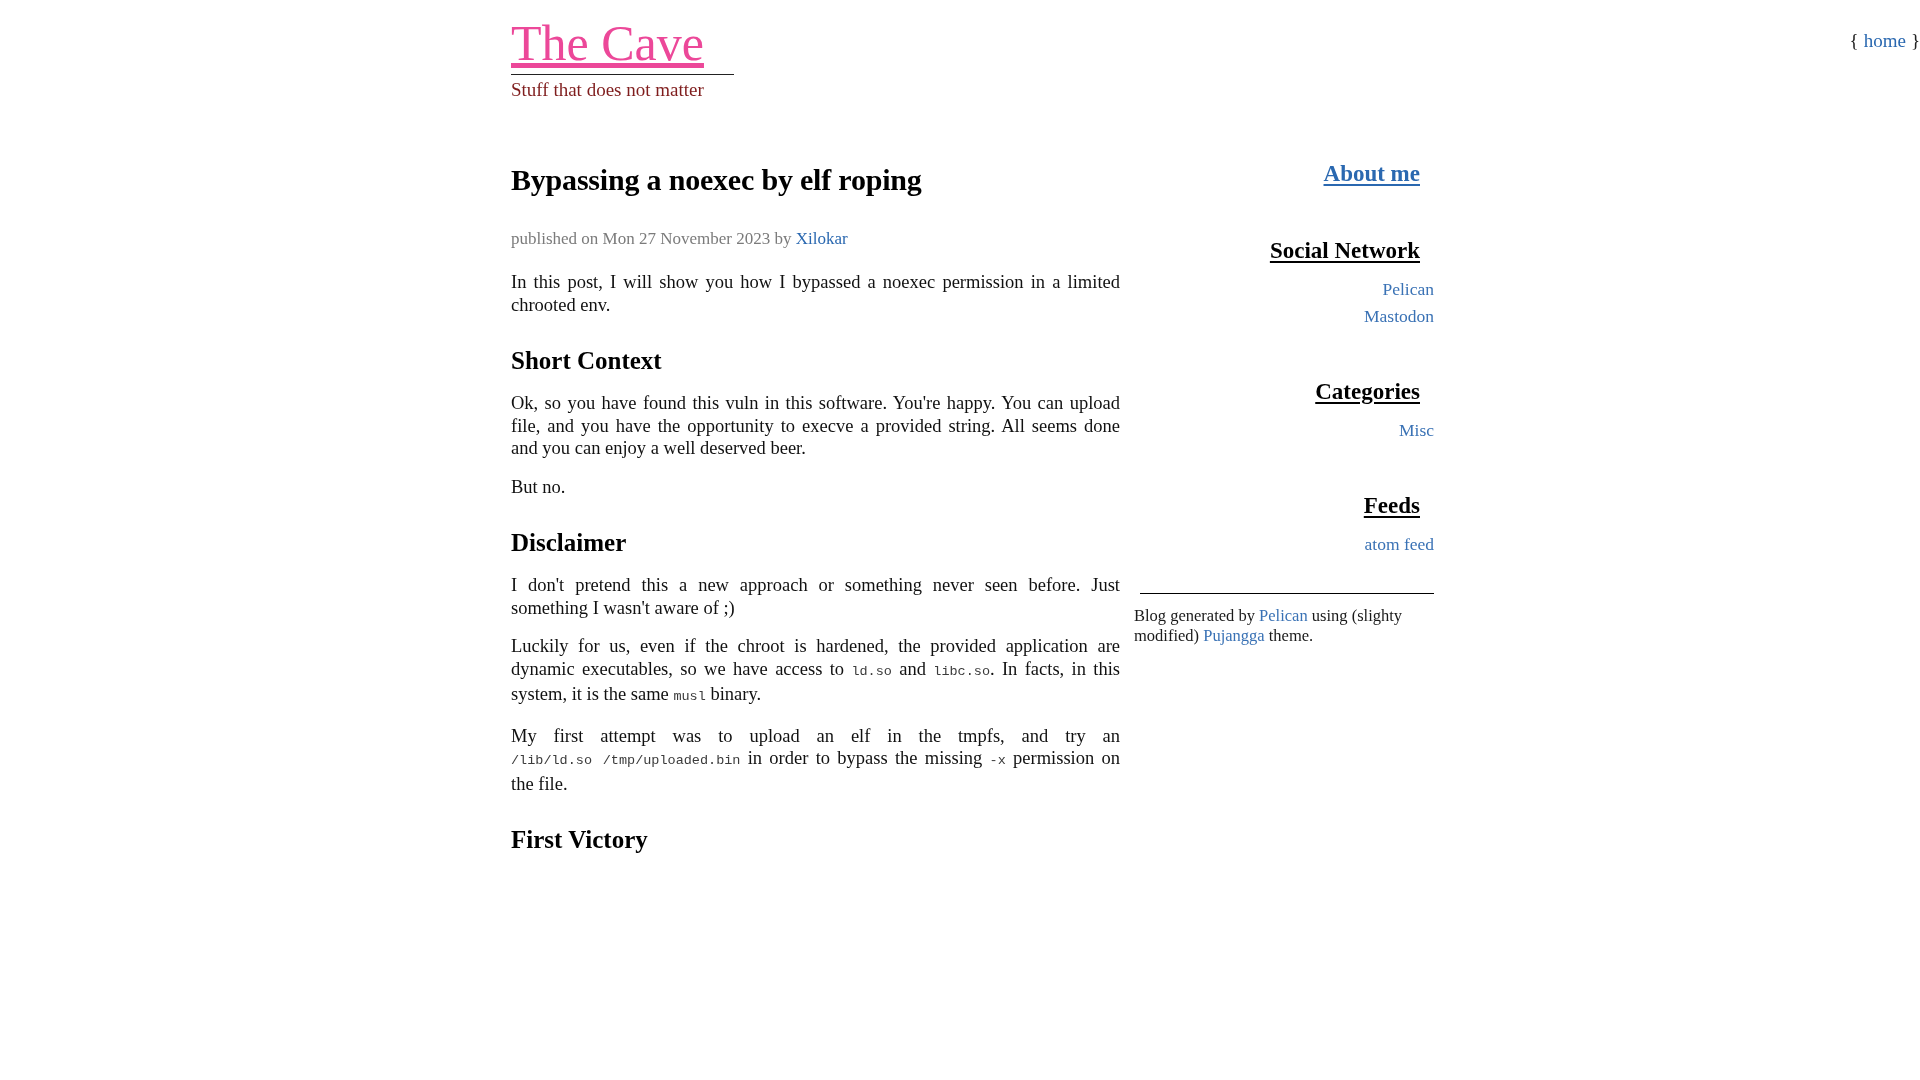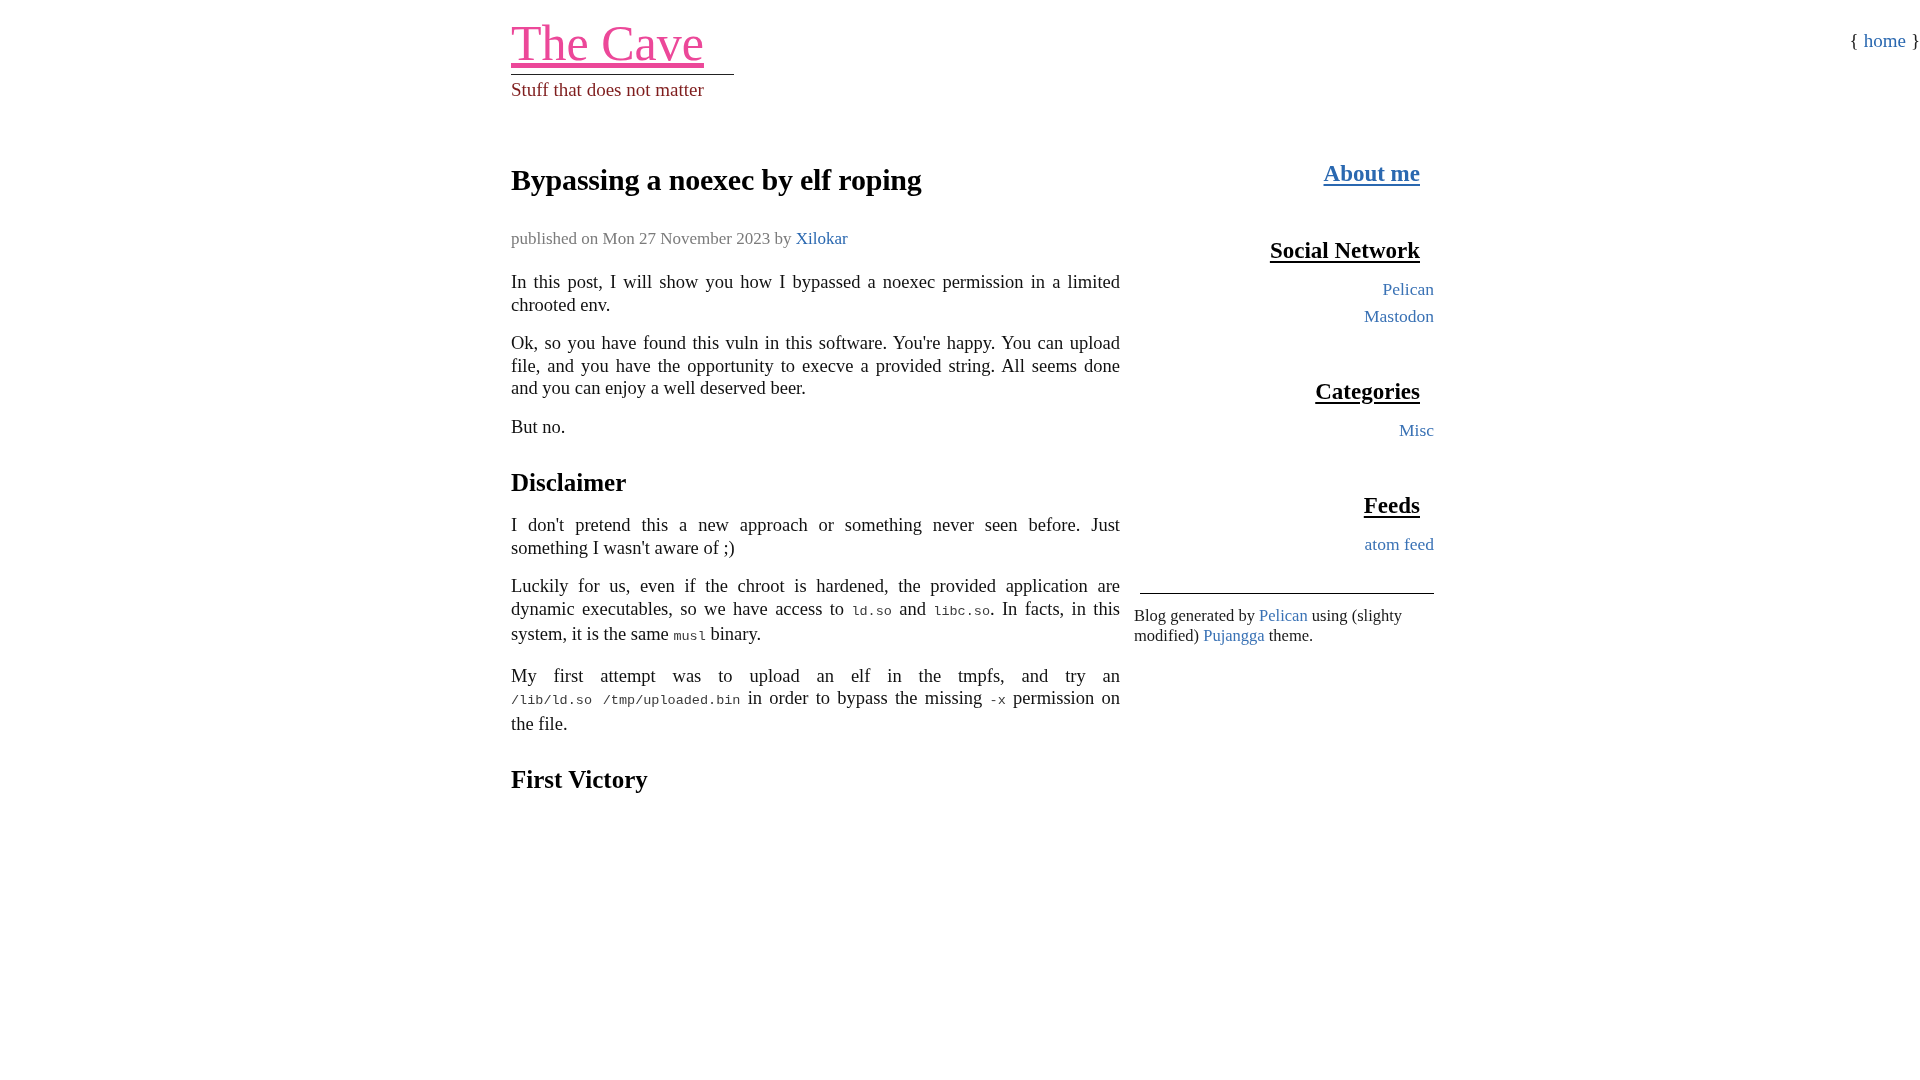--- a/index.html
+++ b/index.html
@@ -200,20 +200,21 @@
   <div class="article">
 
     <h1 class="post-title">Bypassing a noexec by elf roping</h1>
 
     <div class="post-meta">
       <span>published on Mon 27 November 2023 by </span><a href="#">Xilokar</a>
     </div>
 
     <p class="first">In this post, I will show you how I bypassed a noexec permission in a limited chrooted env.</p>
 
+    <h2>Short Context</h2>
     <p>Ok, so you have found this vuln in this software. You're happy. You can upload file, and you have the opportunity to execve a provided string. All seems done and you can enjoy a well deserved beer.</p>
     <p>But no.</p>
 
     <h2>Disclaimer</h2>
     <p>I don't pretend this a new approach or something never seen before. Just something I wasn't aware of ;)</p>
 
 
     <p><span>Luckily for us, even if the chroot is hardened, the provided application are dynamic executables, so we have access to </span><code>ld.so</code><span> and </span><code>libc.so</code><span>. In facts, in this system, it is the same </span><code>musl</code><span> binary.</span></p>
 
     <p><span>My first attempt was to upload an elf in the tmpfs, and try an </span><code>/lib/ld.so /tmp/uploaded.bin</code><span> in order to bypass the missing </span><code>-x</code><span> permission on the file.</span></p>

